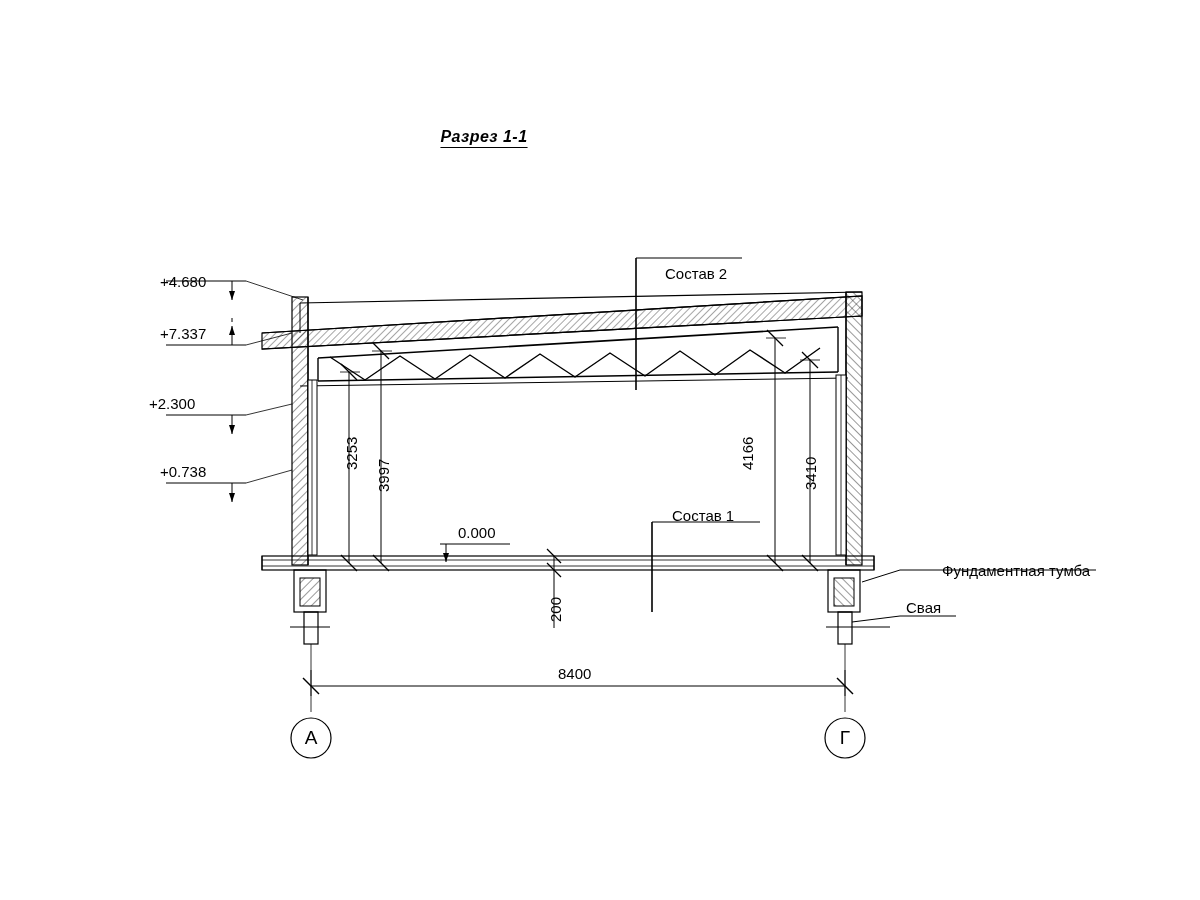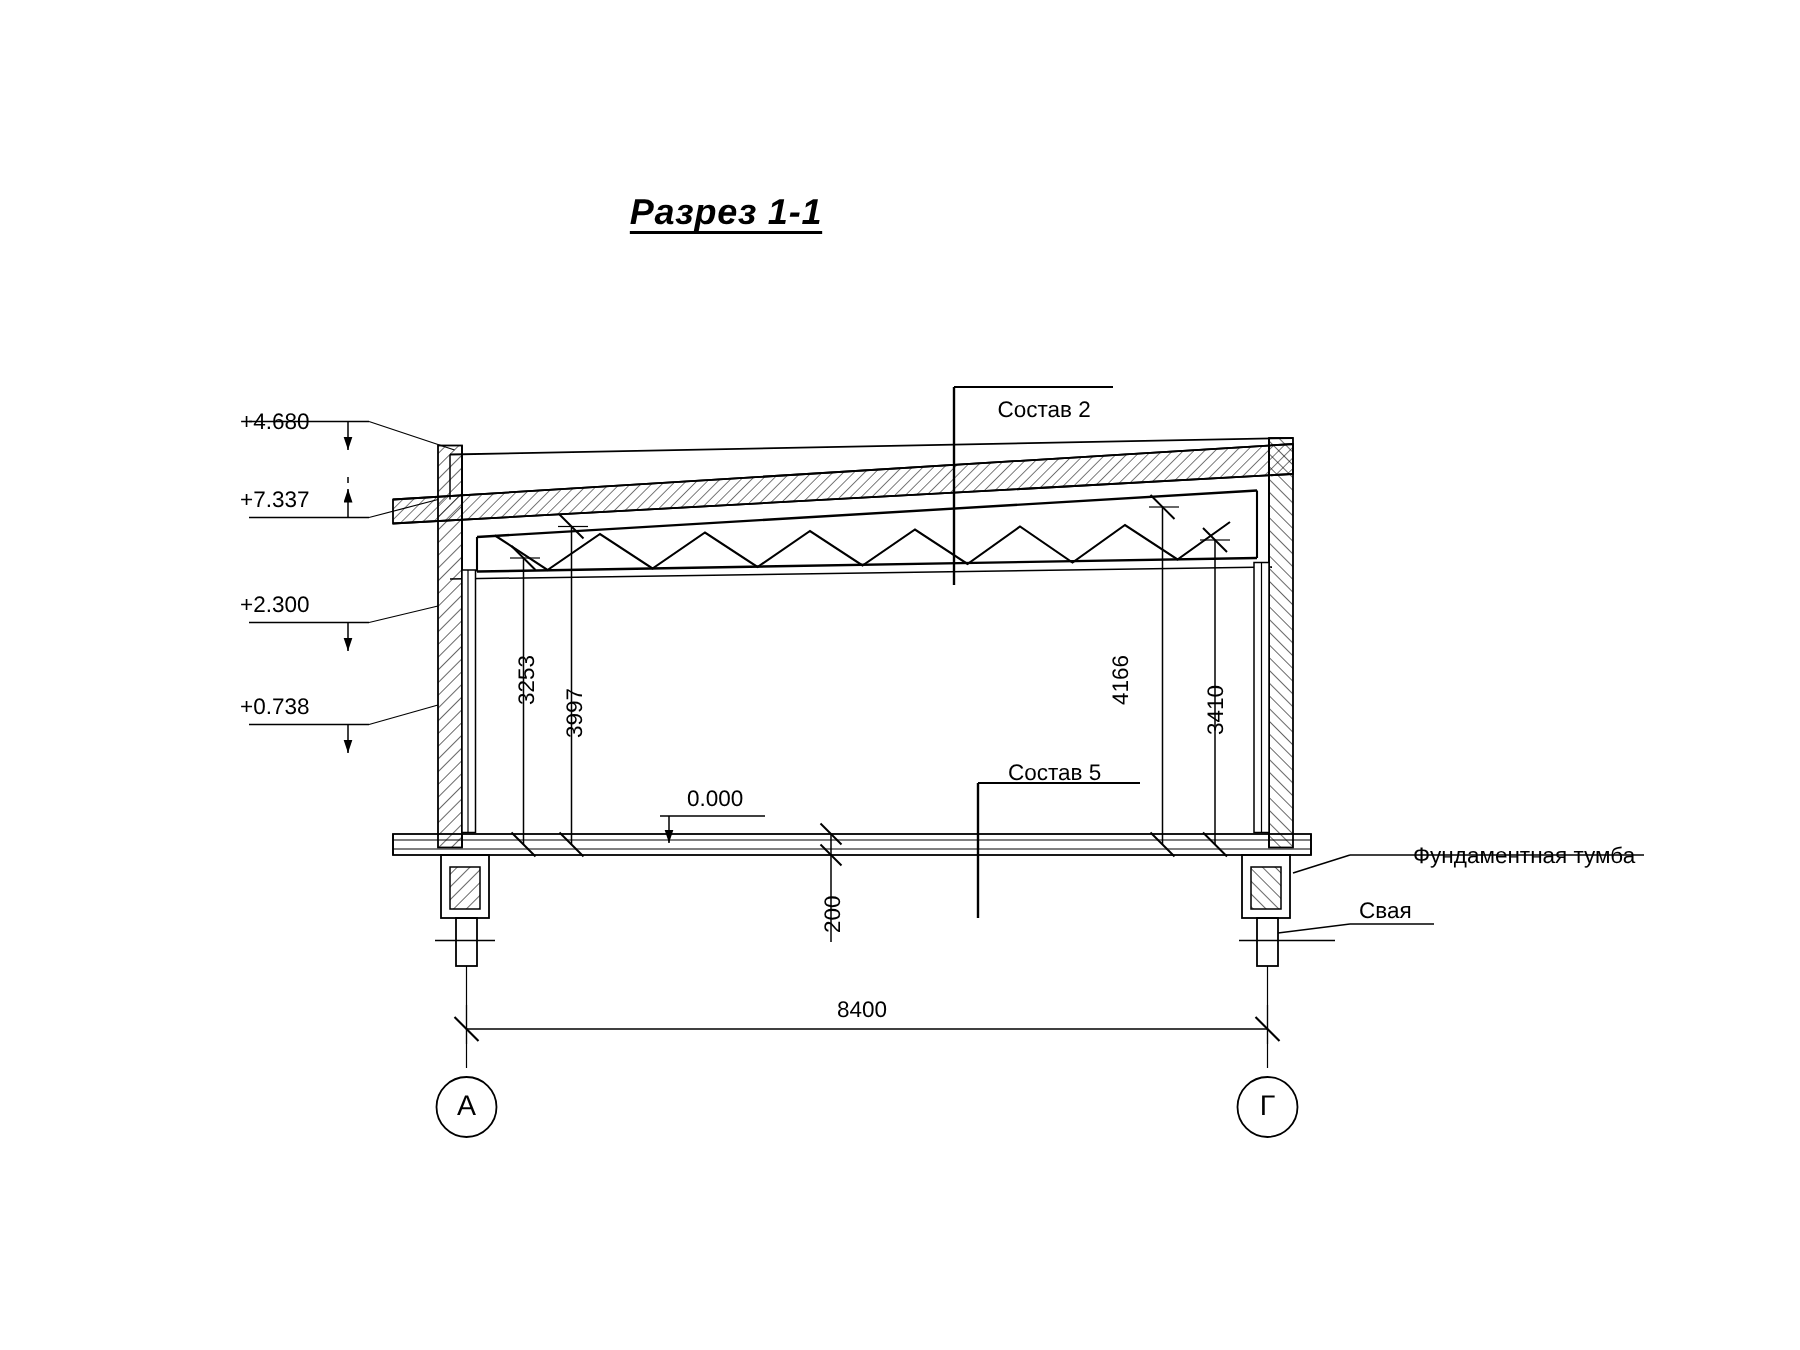--- a/index.html
+++ b/index.html
@@ -24,21 +24,21 @@
     height: 900px;
   }
   .title {
     position: absolute;
     left: 0;
     top: 128px;
     width: 968px;
     text-align: center;
     font-style: italic;
     font-weight: bold;
-    font-size: 24px;
+    font-size: 16px;
     letter-spacing: 0.5px;
   }
   .title u {
     text-decoration: underline;
     text-underline-offset: 5px;
   }
   .lbl {
     position: absolute;
     font-size: 15px;
     white-space: nowrap;
@@ -196,26 +196,26 @@
       <line x1="862" y1="582" x2="900" y2="570" stroke-width="1"></line>
       <line x1="900" y1="570" x2="1096" y2="570" stroke-width="1"></line>
 
       <line x1="852" y1="622" x2="900" y2="616" stroke-width="1"></line>
       <line x1="900" y1="616" x2="956" y2="616" stroke-width="1"></line>
     </g>
   </svg>
 
   <div class="lbl" style="left:160px; top:274px;">+4.680</div>
   <div class="lbl" style="left:160px; top:326px;">+7.337</div>
-  <div class="lbl" style="left:160px; top:396px;">+2.300</div>
+  <div class="lbl" style="left:149px; top:396px;">+2.300</div>
   <div class="lbl" style="left:160px; top:464px;">+0.738</div>
   <div class="lbl" style="left:458px; top:525px;">0.000</div>
 
   <div class="lbl" style="left:665px; top:242px;margin-top:24px;">Состав 2</div>
-  <div class="lbl" style="left:672px; top:508px;">Состав 5</div>
+  <div class="lbl" style="left:672px; top:508px;">Состав 1</div>
   <div class="lbl" style="left:906px; top:563px;margin-left:36px;">Фундаментная тумба</div>
   <div class="lbl" style="left:906px; top:600px;">Свая</div>
 
   <div class="lbl vert" style="left:344px; top:470px;">3253</div>
   <div class="lbl vert" style="left:376px; top:492px;">3997</div>
   <div class="lbl vert" style="left:740px; top:470px;">4166</div>
   <div class="lbl vert" style="left:803px; top:490px;">3410</div>
   <div class="lbl vert" style="left:548px; top:622px;">200</div>
 
   <div class="lbl" style="left:558px; top:666px;">8400</div>

